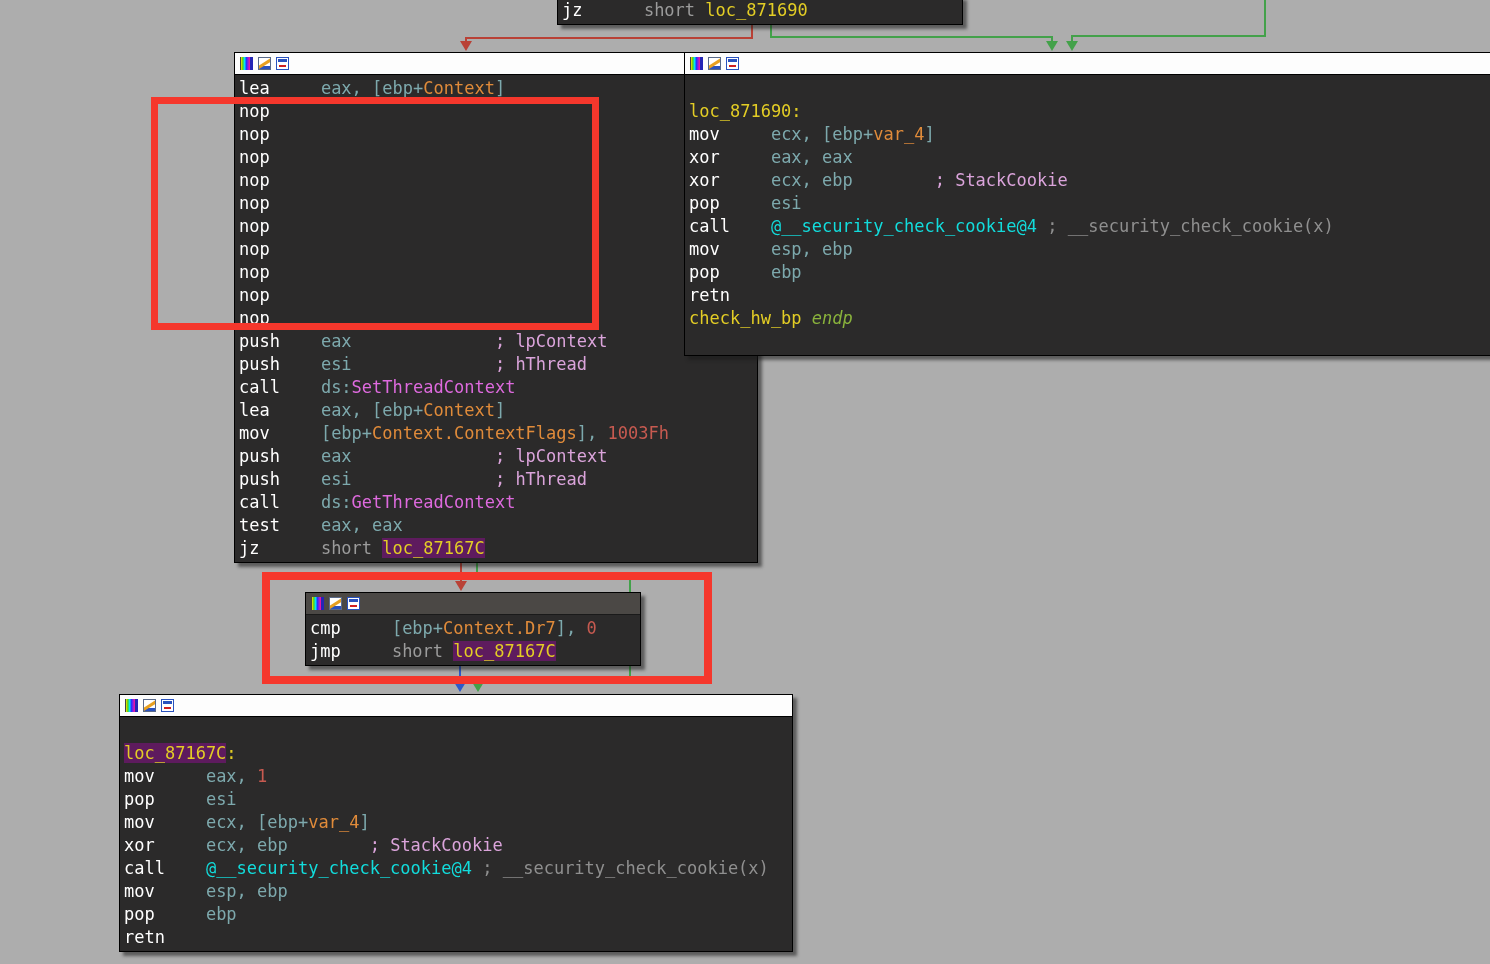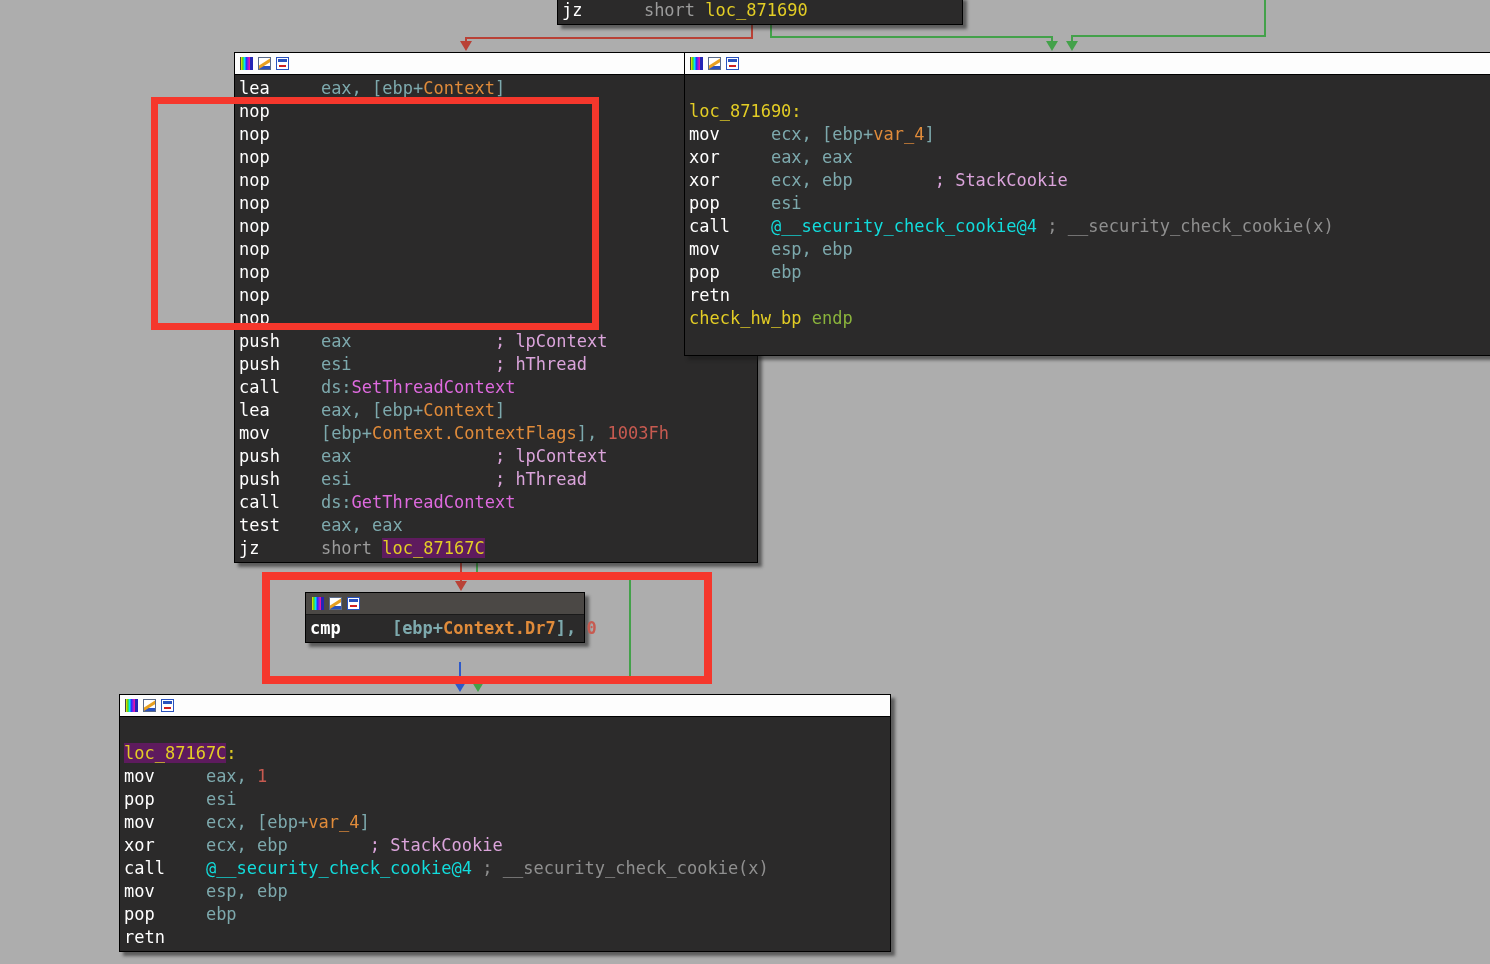--- a/index.html
+++ b/index.html
@@ -14,22 +14,22 @@
   .edge-green polyline{stroke:var(--edge-green);} .edge-green polygon{fill:var(--edge-green);}
   .edge-blue polyline{stroke:var(--edge-blue);} .edge-blue polygon{fill:var(--edge-blue);}
   .node{
     position:absolute;z-index:2;background:var(--node-bg,#2b2a2a);
     border:1px solid #000;box-shadow:4px 4px 3px rgba(25,25,25,.55);
     box-sizing:border-box;
   }
   #node-top{left:557px;top:-4px;width:406px;}
   #node-left{left:234px;top:52px;width:524px;}
   #node-right{left:684px;top:52px;width:842px;}
-  #node-middle{left:305px;top:592px;width:280px;font-weight:bold;}
-  #node-bottom{left:119px;top:694px;width:772px;}
+  #node-middle{left:305px;top:592px;width:336px;}
+  #node-bottom{left:119px;top:694px;width:674px;}
   .titlebar{
     height:22px;background:#fdfdfd;border-bottom:1px solid #000;
     display:flex;align-items:center;gap:5px;padding:0 5px;box-sizing:border-box;
   }
   .titlebar.dark{background:var(--node-header-dark,#4b4845);border-bottom:1px solid #1a1a1a;}
   .tb-icon{width:13px;height:13px;display:inline-block;box-sizing:border-box;position:relative;overflow:hidden;}
   .icon-palette{background:linear-gradient(90deg,#ffe400,#52d017,#00e5ff,#2431ff,#9b1fd8,#ff1493);border-right:3px solid #2525b5;border-left:1px solid #444;}
   .icon-edit{background:#fff;border:1px solid #5a6a8a;}
   .icon-edit::before{content:"";position:absolute;left:0;bottom:0;width:12px;height:3px;background:#2a52be;}
   .icon-edit::after{content:"";position:absolute;left:-2px;top:4px;width:16px;height:3px;background:#e8a020;transform:rotate(-32deg);}
@@ -40,21 +40,21 @@
   .ln{min-height:23px;}
   .c-ins{color:var(--token-ins);}
   .c-reg{color:var(--token-reg);}
   .c-stk{color:var(--token-stk);}
   .c-num{color:var(--token-num);}
   .c-loc{color:var(--token-loc);}
   .c-gray{color:var(--token-gray);margin-top:12px;}
   .c-cmt{color:var(--token-cmt);margin-top:44px;}
   .c-imp{color:var(--token-imp);}
   .c-cyan{color:var(--token-cyan);}
-  .c-green{color:var(--token-green);}
+  .c-green{color:var(--token-green);font-style:italic;}
   .c-plain{color:var(--token-plain);}
   .c-gray2{color:var(--token-gray2);}
   .hl{background:var(--hl-bg,#5e1b5e);}
   .annotation{position:absolute;z-index:3;box-sizing:border-box;border-style:solid;border-color:var(--annotation-red,#f5372c);}
   #ann-nops{left:151px;top:97px;width:448px;height:233px;border-width:7px;}
   #ann-middle{left:262px;top:572px;width:450px;height:112px;border-width:8px;}
 </style>
 </head>
 <body>
 
@@ -103,21 +103,21 @@
       <span class="tb-icon icon-flowchart"></span>
     </div>
     <pre class="code"><div class="ln"></div><div class="ln"><span class="c-loc">loc_871690:</span></div><div class="ln"><span class="c-ins">mov     </span><span class="c-reg">ecx, [ebp+</span><span class="c-stk">var_4</span><span class="c-reg">]</span></div><div class="ln"><span class="c-ins">xor     </span><span class="c-reg">eax, eax</span></div><div class="ln"><span class="c-ins">xor     </span><span class="c-reg">ecx, ebp</span><span class="c-plain">        </span><span class="c-cmt">; StackCookie</span></div><div class="ln"><span class="c-ins">pop     </span><span class="c-reg">esi</span></div><div class="ln"><span class="c-ins">call    </span><span class="c-cyan">@__security_check_cookie@4</span><span class="c-plain"> </span><span class="c-gray2">; __security_check_cookie(x)</span></div><div class="ln"><span class="c-ins">mov     </span><span class="c-reg">esp, ebp</span></div><div class="ln"><span class="c-ins">pop     </span><span class="c-reg">ebp</span></div><div class="ln"><span class="c-ins">retn</span></div><div class="ln"><span class="c-loc">check_hw_bp</span><span class="c-plain"> </span><span class="c-green">endp</span></div><div class="ln"></div></pre>
   </div>
 <div class="node" id="node-middle">
     <div class="titlebar dark">
       <span class="tb-icon icon-palette"></span>
       <span class="tb-icon icon-edit"></span>
       <span class="tb-icon icon-flowchart"></span>
     </div>
-    <pre class="code"><div class="ln"><span class="c-ins">cmp     </span><span class="c-reg">[ebp+</span><span class="c-stk">Context.Dr7</span><span class="c-reg">], </span><span class="c-num">0</span></div></pre>
+    <pre class="code"><div class="ln"><span class="c-ins">cmp     </span><span class="c-reg">[ebp+</span><span class="c-stk">Context.Dr7</span><span class="c-reg">], </span><span class="c-num">0</span></div><div class="ln"><span class="c-ins">jmp     </span><span class="c-gray">short </span><span class="c-loc hl">loc_87167C</span></div></pre>
   </div>
 <div class="node" id="node-bottom">
     <div class="titlebar">
       <span class="tb-icon icon-palette"></span>
       <span class="tb-icon icon-edit"></span>
       <span class="tb-icon icon-flowchart"></span>
     </div>
     <pre class="code"><div class="ln"></div><div class="ln"><span class="c-loc hl">loc_87167C</span><span class="c-loc">:</span></div><div class="ln"><span class="c-ins">mov     </span><span class="c-reg">eax, </span><span class="c-num">1</span></div><div class="ln"><span class="c-ins">pop     </span><span class="c-reg">esi</span></div><div class="ln"><span class="c-ins">mov     </span><span class="c-reg">ecx, [ebp+</span><span class="c-stk">var_4</span><span class="c-reg">]</span></div><div class="ln"><span class="c-ins">xor     </span><span class="c-reg">ecx, ebp</span><span class="c-plain">        </span><span class="c-cmt">; StackCookie</span></div><div class="ln"><span class="c-ins">call    </span><span class="c-cyan">@__security_check_cookie@4</span><span class="c-plain"> </span><span class="c-gray2">; __security_check_cookie(x)</span></div><div class="ln"><span class="c-ins">mov     </span><span class="c-reg">esp, ebp</span></div><div class="ln"><span class="c-ins">pop     </span><span class="c-reg">ebp</span></div><div class="ln"><span class="c-ins">retn</span></div></pre>
   </div>
 

